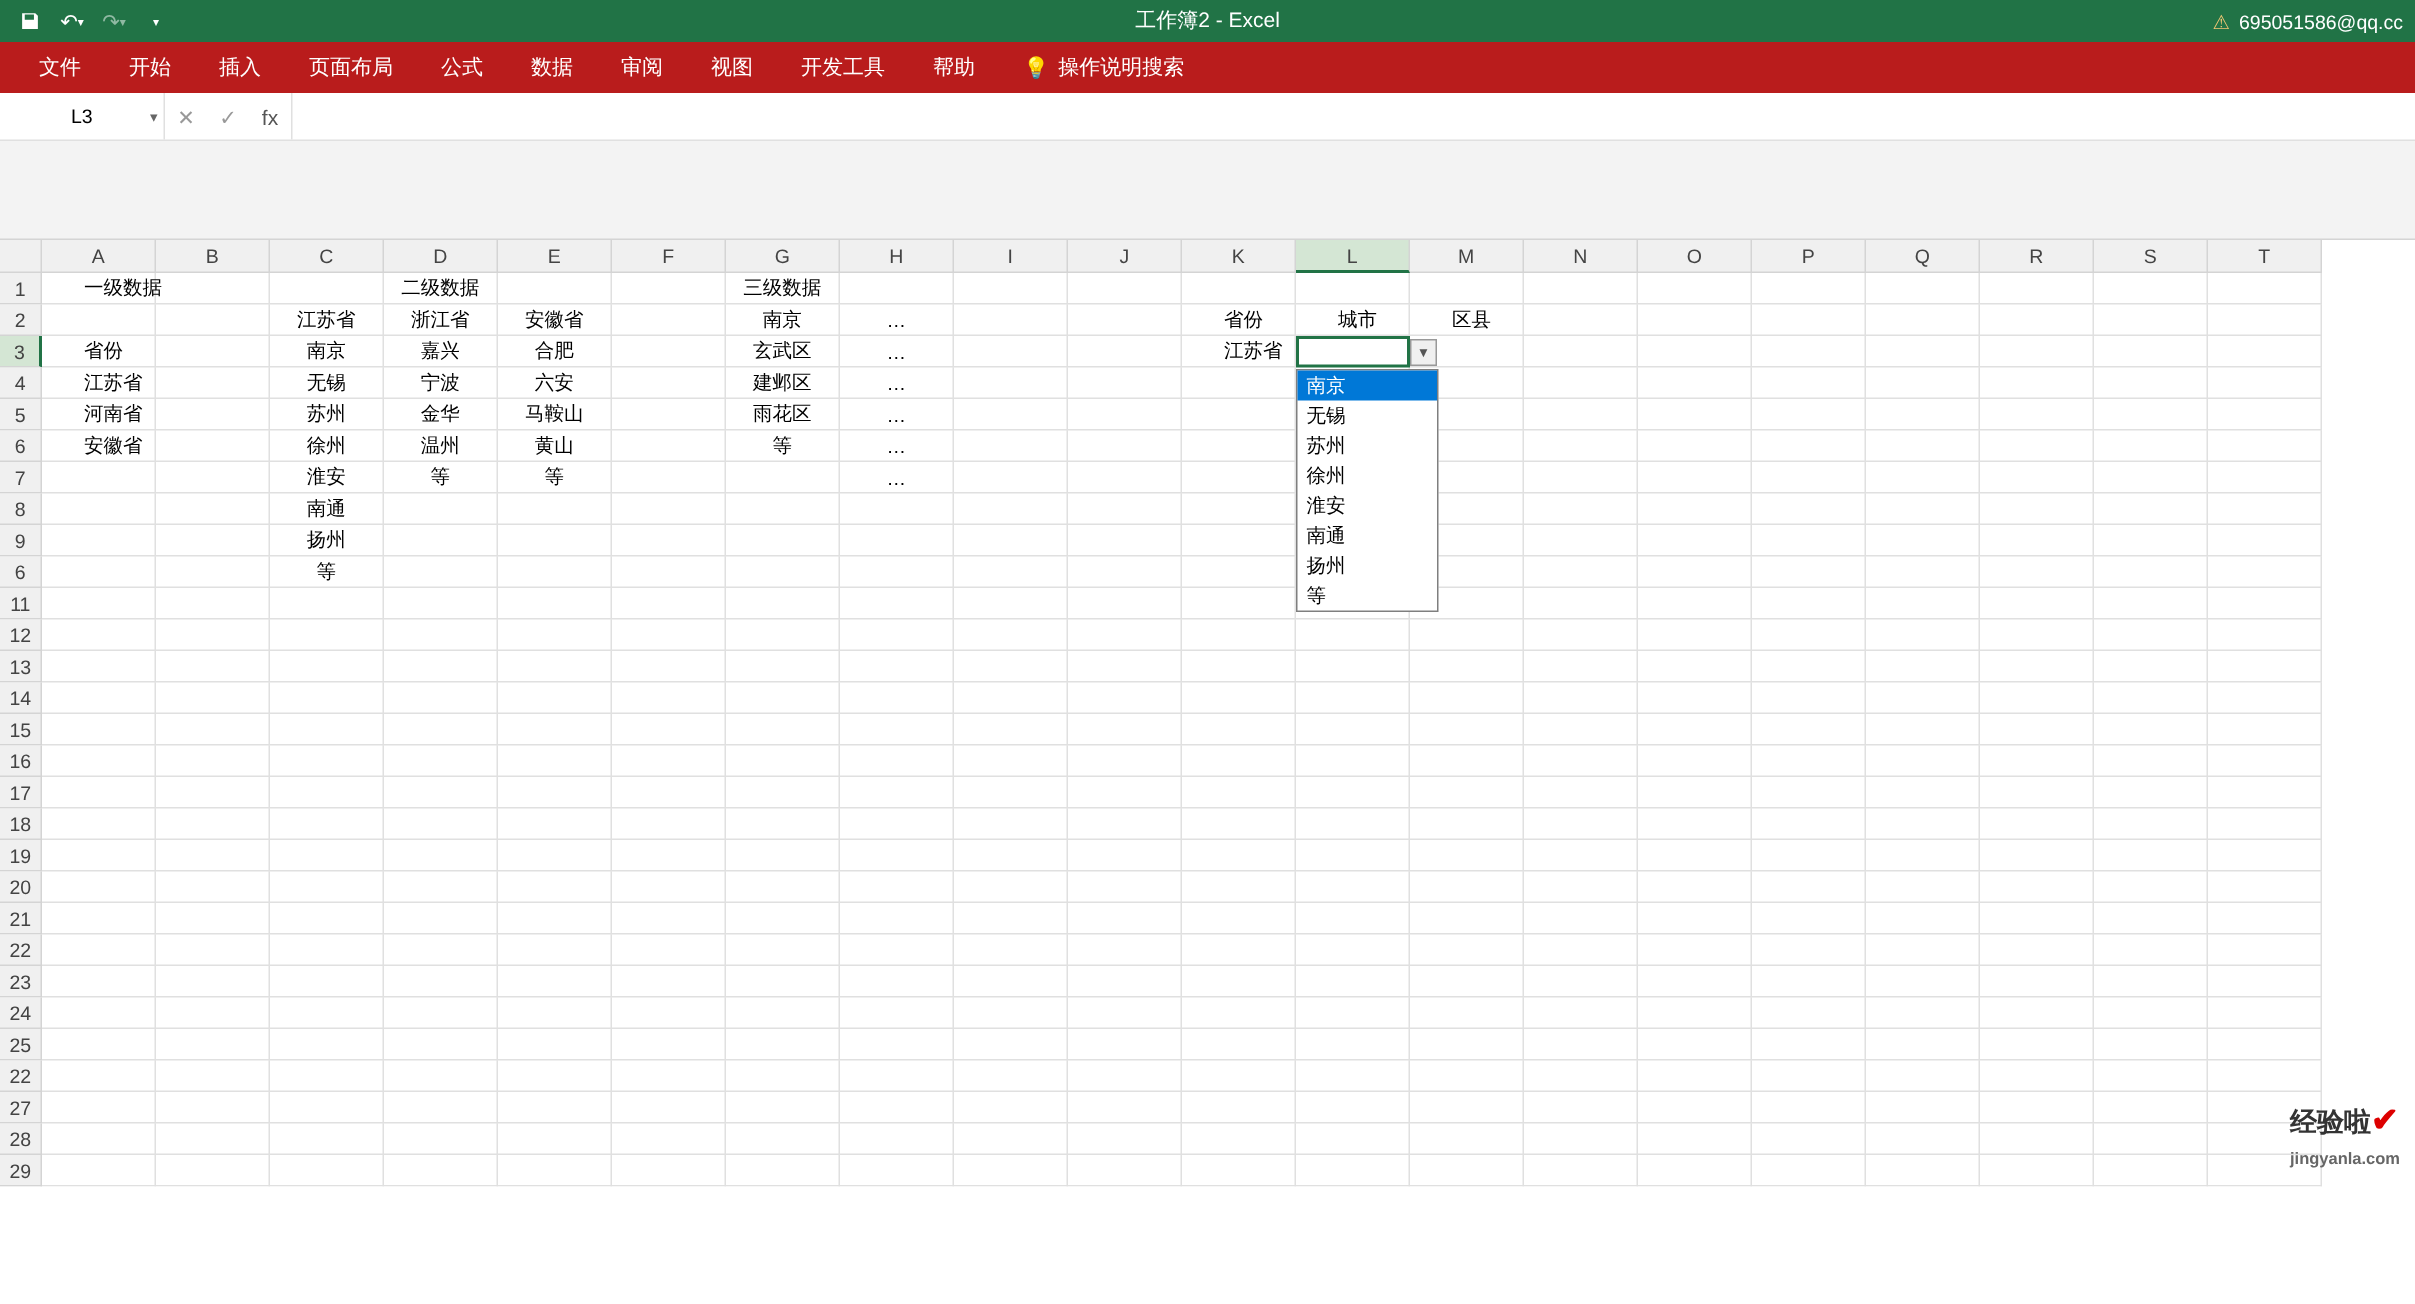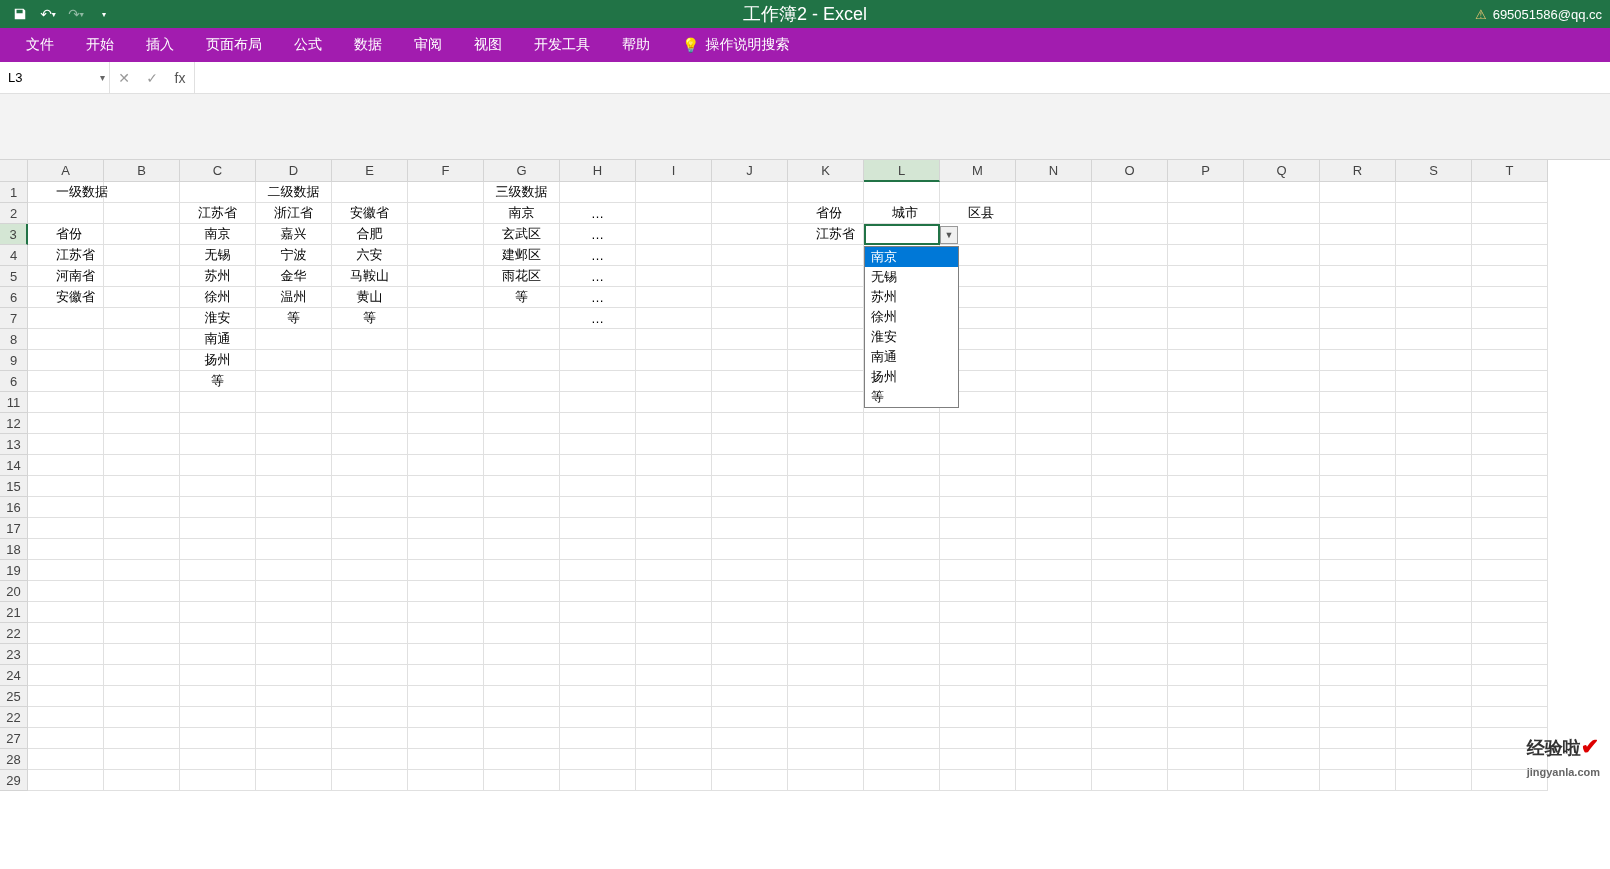--- a/index.html
+++ b/index.html
@@ -2,31 +2,31 @@
 <html><head>
   <meta charset="utf-8">
   <style>
     * { margin: 0; padding: 0; box-sizing: border-box; font-family: "Microsoft YaHei", sans-serif; }
     body { background: #fff; overflow: hidden; }
     
     .title-bar { height: 28px; background: #217346; display: flex; align-items: center; position: relative; }
     .title-bar-left { display: flex; align-items: center; gap: 4px; padding-left: 8px; }
     .qat-btn { width: 24px; height: 24px; display: flex; align-items: center; justify-content: center; color: #fff; font-size: 14px; cursor: pointer; }
     .qat-btn.disabled { opacity: 0.5; }
-    .title-center { position: absolute; left: 50%; transform: translateX(-50%); color: #fff; font-size: 18px; }
+    .title-center { position: absolute; left: 50%; transform: translateX(-50%); color: #fff; font-size: 14px; }
     .title-right { margin-left: auto; display: flex; align-items: center; gap: 6px; padding-right: 8px; color: #fff; font-size: 13px; }
     .warn-icon { color: #f0c674; }
     
-    .ribbon-tabs { height: 34px; background: #a21caf; display: flex; align-items: flex-end; padding-left: 10px; gap: 0; }
+    .ribbon-tabs { height: 34px; background: #b91c1c; display: flex; align-items: flex-end; padding-left: 10px; gap: 0; }
     .ribbon-tab { padding: 8px 16px; color: #fff; font-size: 14px; cursor: pointer; }
     .tell-me { display: flex; align-items: center; gap: 6px; padding: 8px 16px; color: #fff; font-size: 14px; }
     .bulb-icon { font-size: 14px; }
     
     .formula-bar { height: 32px; background: #fff; border-bottom: 1px solid #e0e0e0; display: flex; align-items: stretch; }
-    .name-box { width: 110px; border-right: 1px solid #e0e0e0; display: flex; align-items: center; padding: 0 8px; font-size: 13px; position: relative; }
+    .name-box { width: 110px; border-right: 1px solid #e0e0e0; display: flex; align-items: center; padding: 0 8px; font-size: 13px; position: relative; justify-content: center; }
     .name-box-dd { position: absolute; right: 4px; color: #666; font-size: 10px; }
     .fx-section { display: flex; align-items: center; border-right: 1px solid #e0e0e0; }
     .fx-btn { width: 28px; display: flex; align-items: center; justify-content: center; color: #999; font-size: 14px; }
     .fx-btn.fx { color: #555; }
     .formula-input { flex: 1; padding: 0 8px; display: flex; align-items: center; font-size: 13px; }
     
     .spacer-bar { height: 66px; background: #f3f3f3; border-bottom: 1px solid #d4d4d4; }
     
     .grid-area { position: relative; background: #fff; }
     

